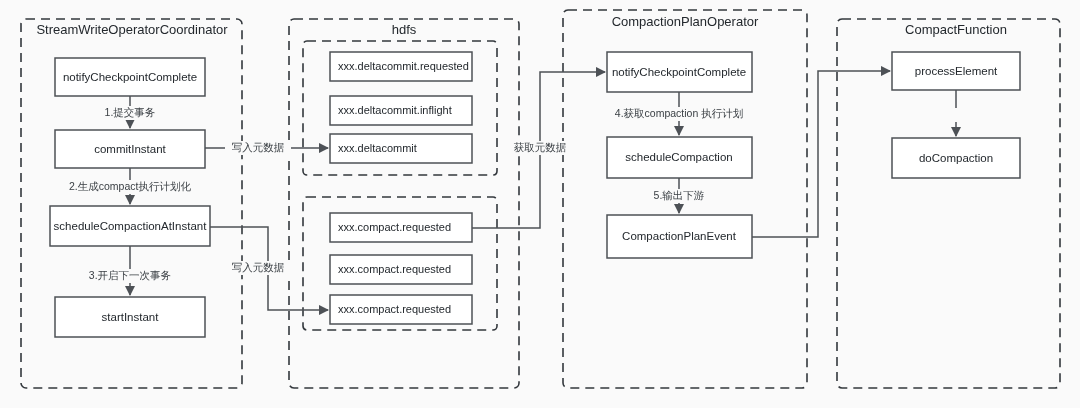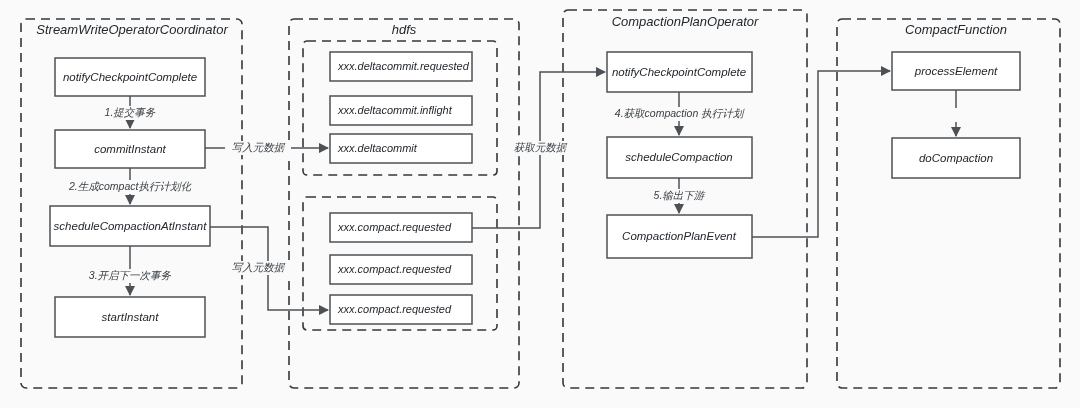--- a/index.html
+++ b/index.html
@@ -11,21 +11,20 @@
     width: 1080px;
     height: 408px;
     font-family: "Liberation Sans", "DejaVu Sans", sans-serif;
     overflow: hidden;
   }
   #diagram-root {
     position: relative;
     width: 1080px;
     height: 292px;
     background: #fca5a5;
-    font-style: italic;
   }
   svg.diagram {
     display: block;
     width: 1080px;
     height: 408px;
   }
   .container-outline {
     fill: none;
     stroke: #33383d;
     stroke-width: 1.6;

